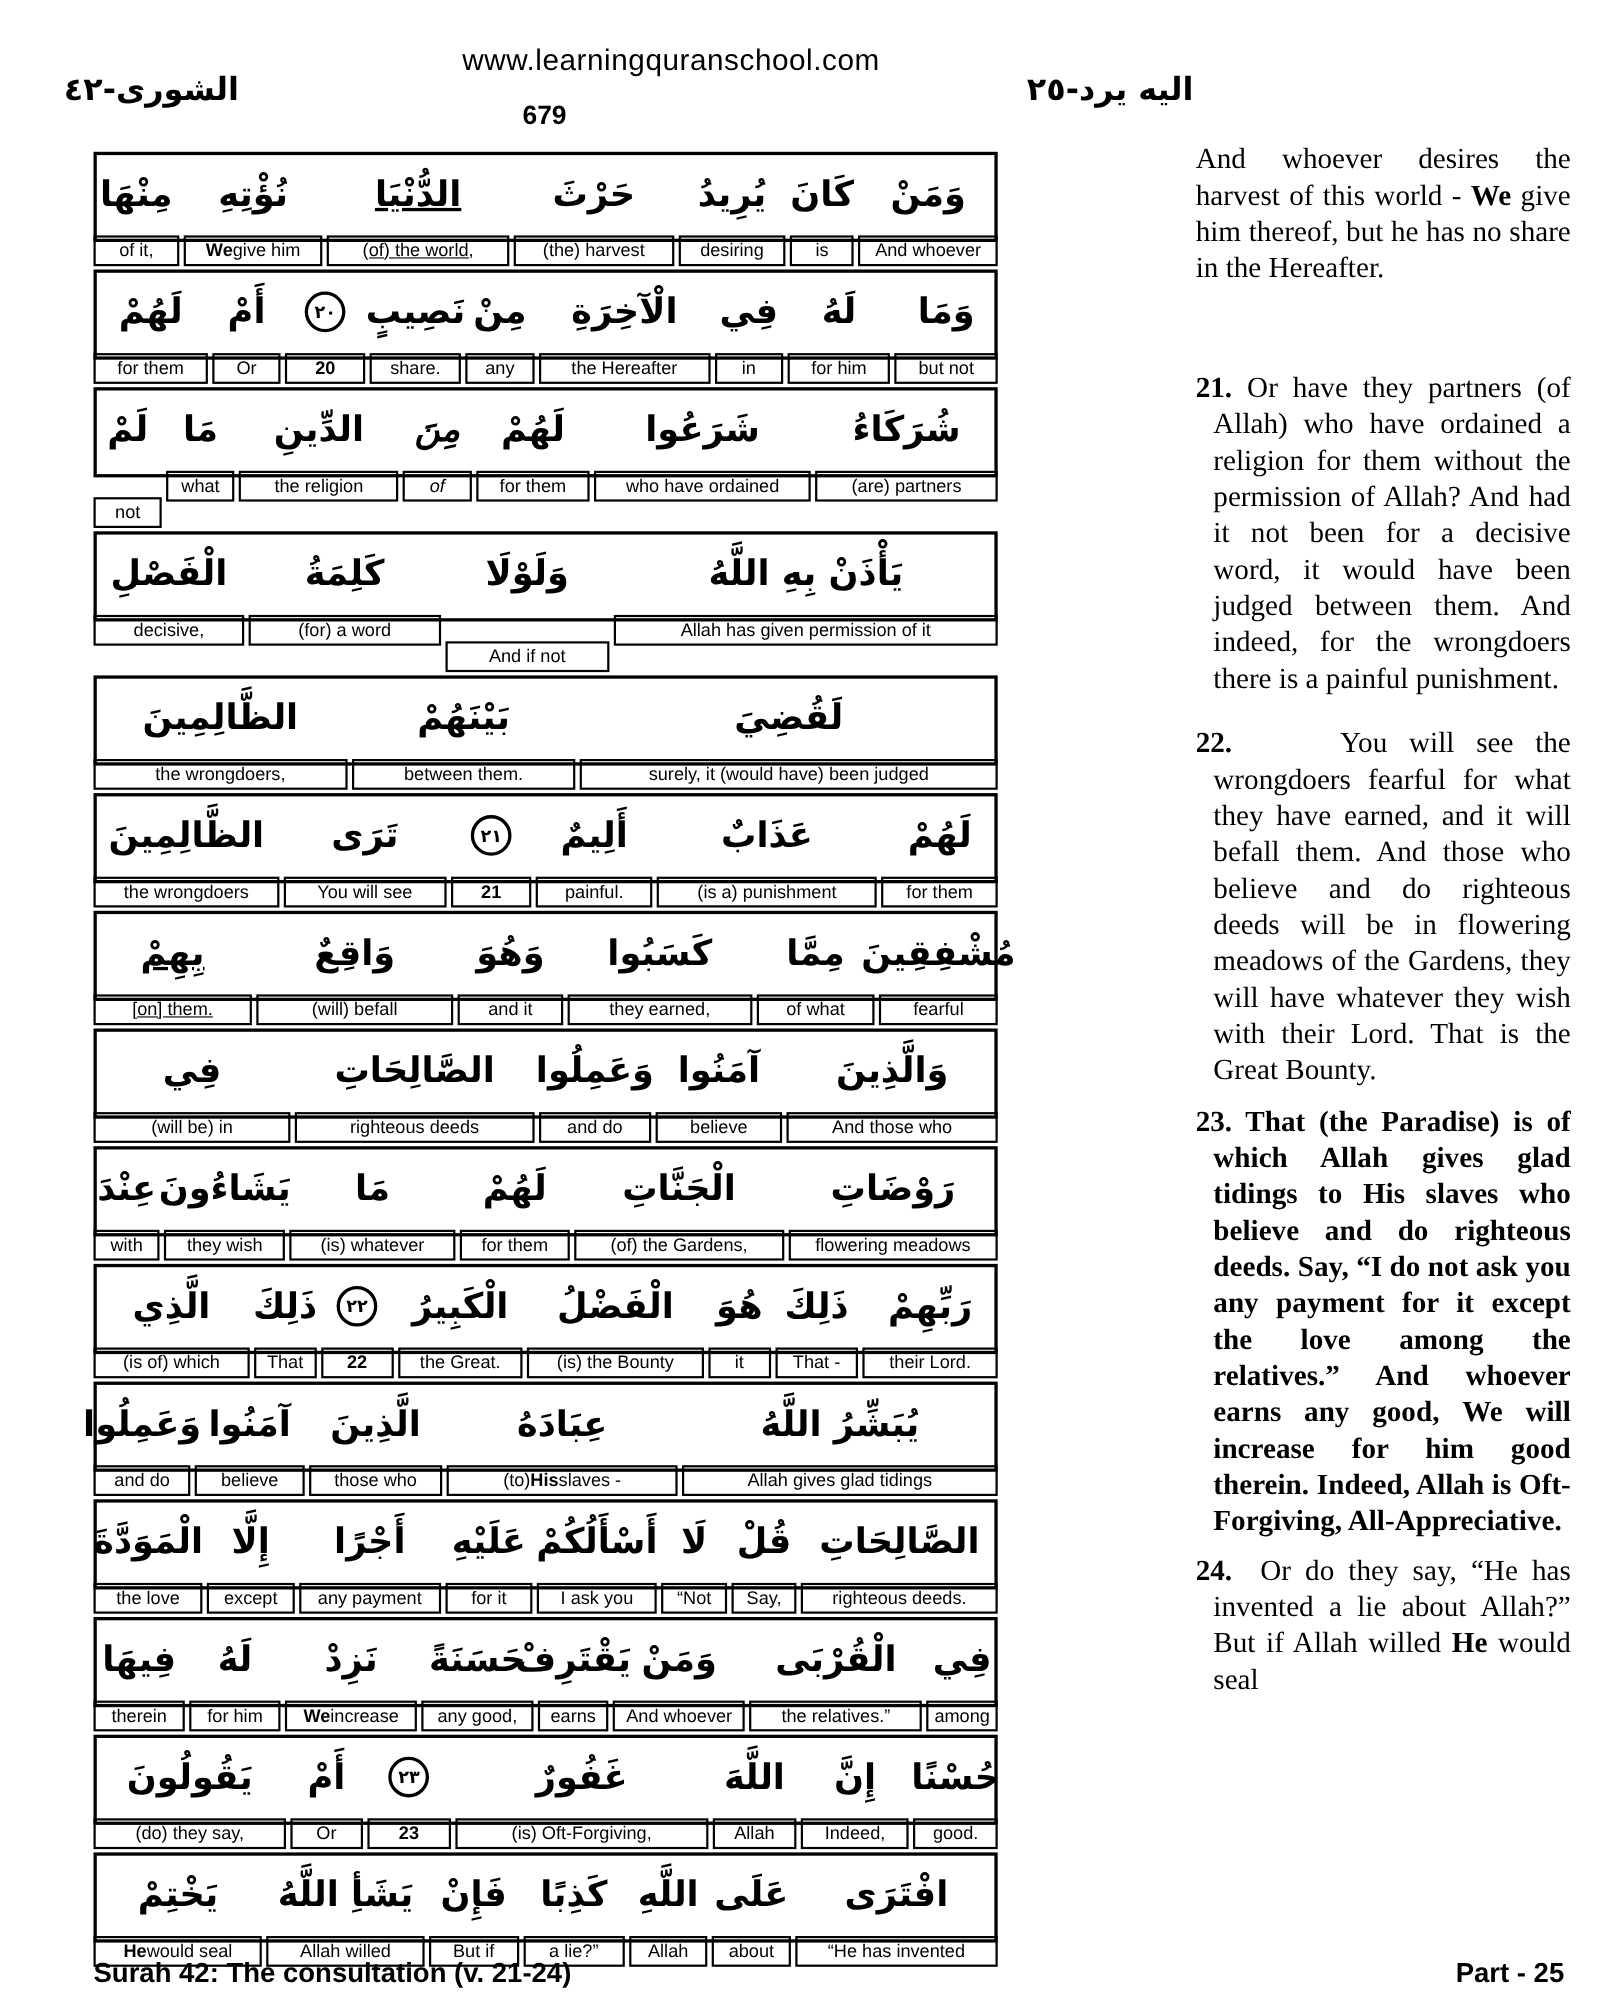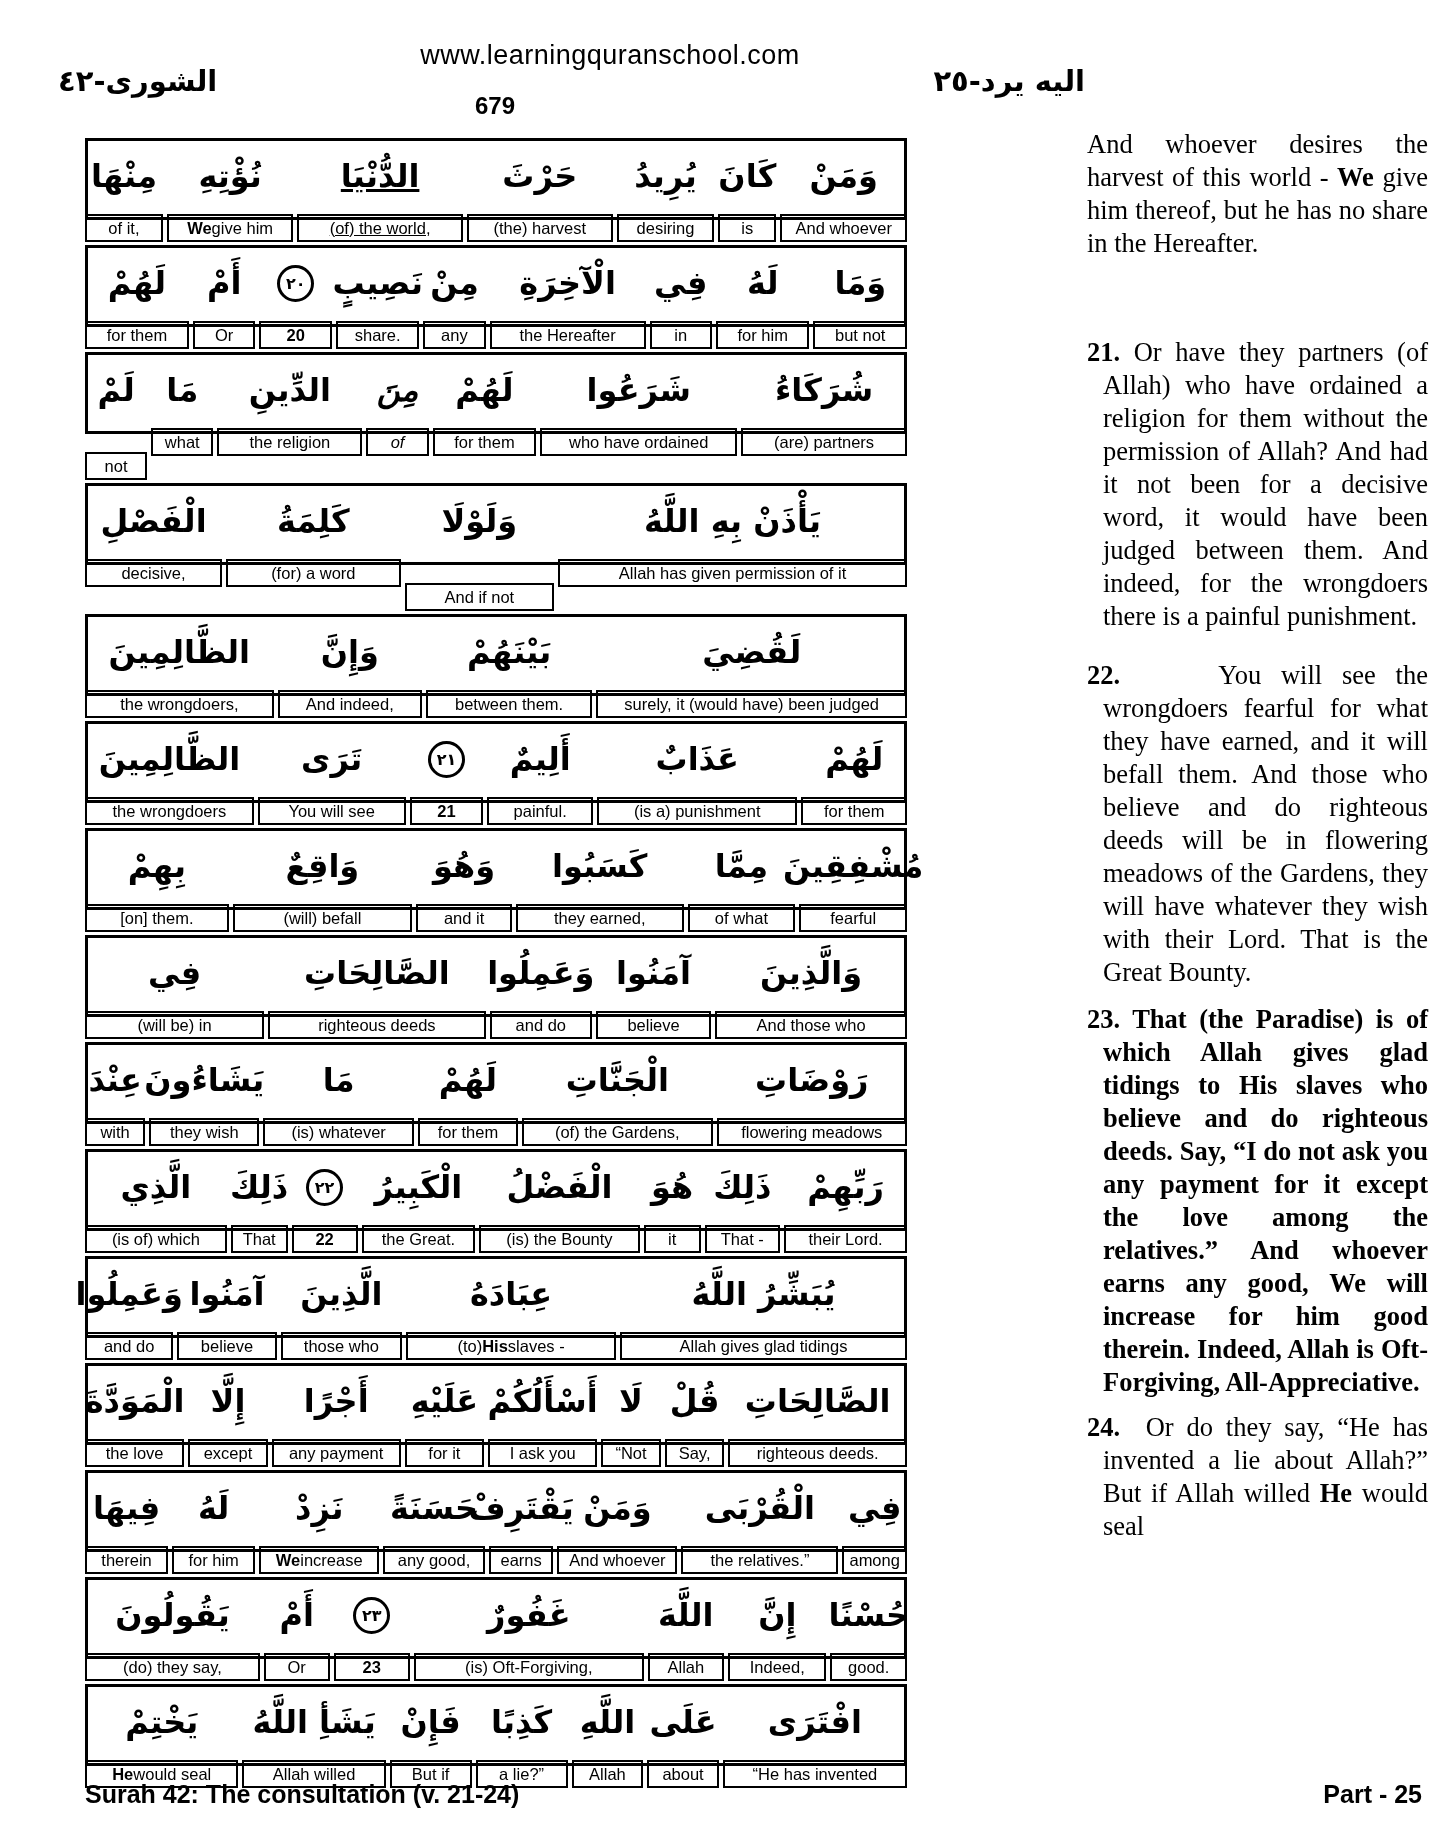--- a/index.html
+++ b/index.html
@@ -212,24 +212,20 @@
       </div>
       <div class="verse-block">
         <div class="word-col" style="flex: 28 1 0px;">
           <div class="ar-word">لَقُضِيَ</div>
           <div class="en-box">surely, it (would have) been judged</div>
         </div>
         <div class="word-col" style="flex: 15 1 0px;">
           <div class="ar-word">بَيْنَهُمْ</div>
           <div class="en-box">between them.</div>
         </div>
-        <div class="word-col" style="flex: 13 1 0px;">
-          <div class="ar-word">وَإِنَّ</div>
-          <div class="en-box">And indeed,</div>
-        </div>
         <div class="word-col" style="flex: 17 1 0px;">
           <div class="ar-word">الظَّالِمِينَ</div>
           <div class="en-box">the wrongdoers,</div>
         </div>
       </div>
       <div class="verse-block">
         <div class="word-col" style="flex: 10 1 0px;">
           <div class="ar-word">لَهُمْ</div>
           <div class="en-box">for them</div>
         </div>
@@ -272,21 +268,21 @@
           <div class="en-box">they earned,</div>
         </div>
         <div class="word-col" style="flex: 8 1 0px;">
           <div class="ar-word">وَهُوَ</div>
           <div class="en-box">and it</div>
         </div>
         <div class="word-col" style="flex: 15 1 0px;">
           <div class="ar-word">وَاقِعٌ</div>
           <div class="en-box">(will) befall</div>
         </div>
-        <div class="word-col" style="flex: 12 1 0px;">
+        <div class="word-col" style="flex: 12 1 0px; text-decoration: underline;">
           <div class="ar-word">بِهِمْ</div>
           <div class="en-box">[on] them.</div>
         </div>
       </div>
       <div class="verse-block">
         <div class="word-col" style="flex: 15 1 0px;">
           <div class="ar-word">وَالَّذِينَ</div>
           <div class="en-box">And those who</div>
         </div>
         <div class="word-col" style="flex: 9 1 0px;">

